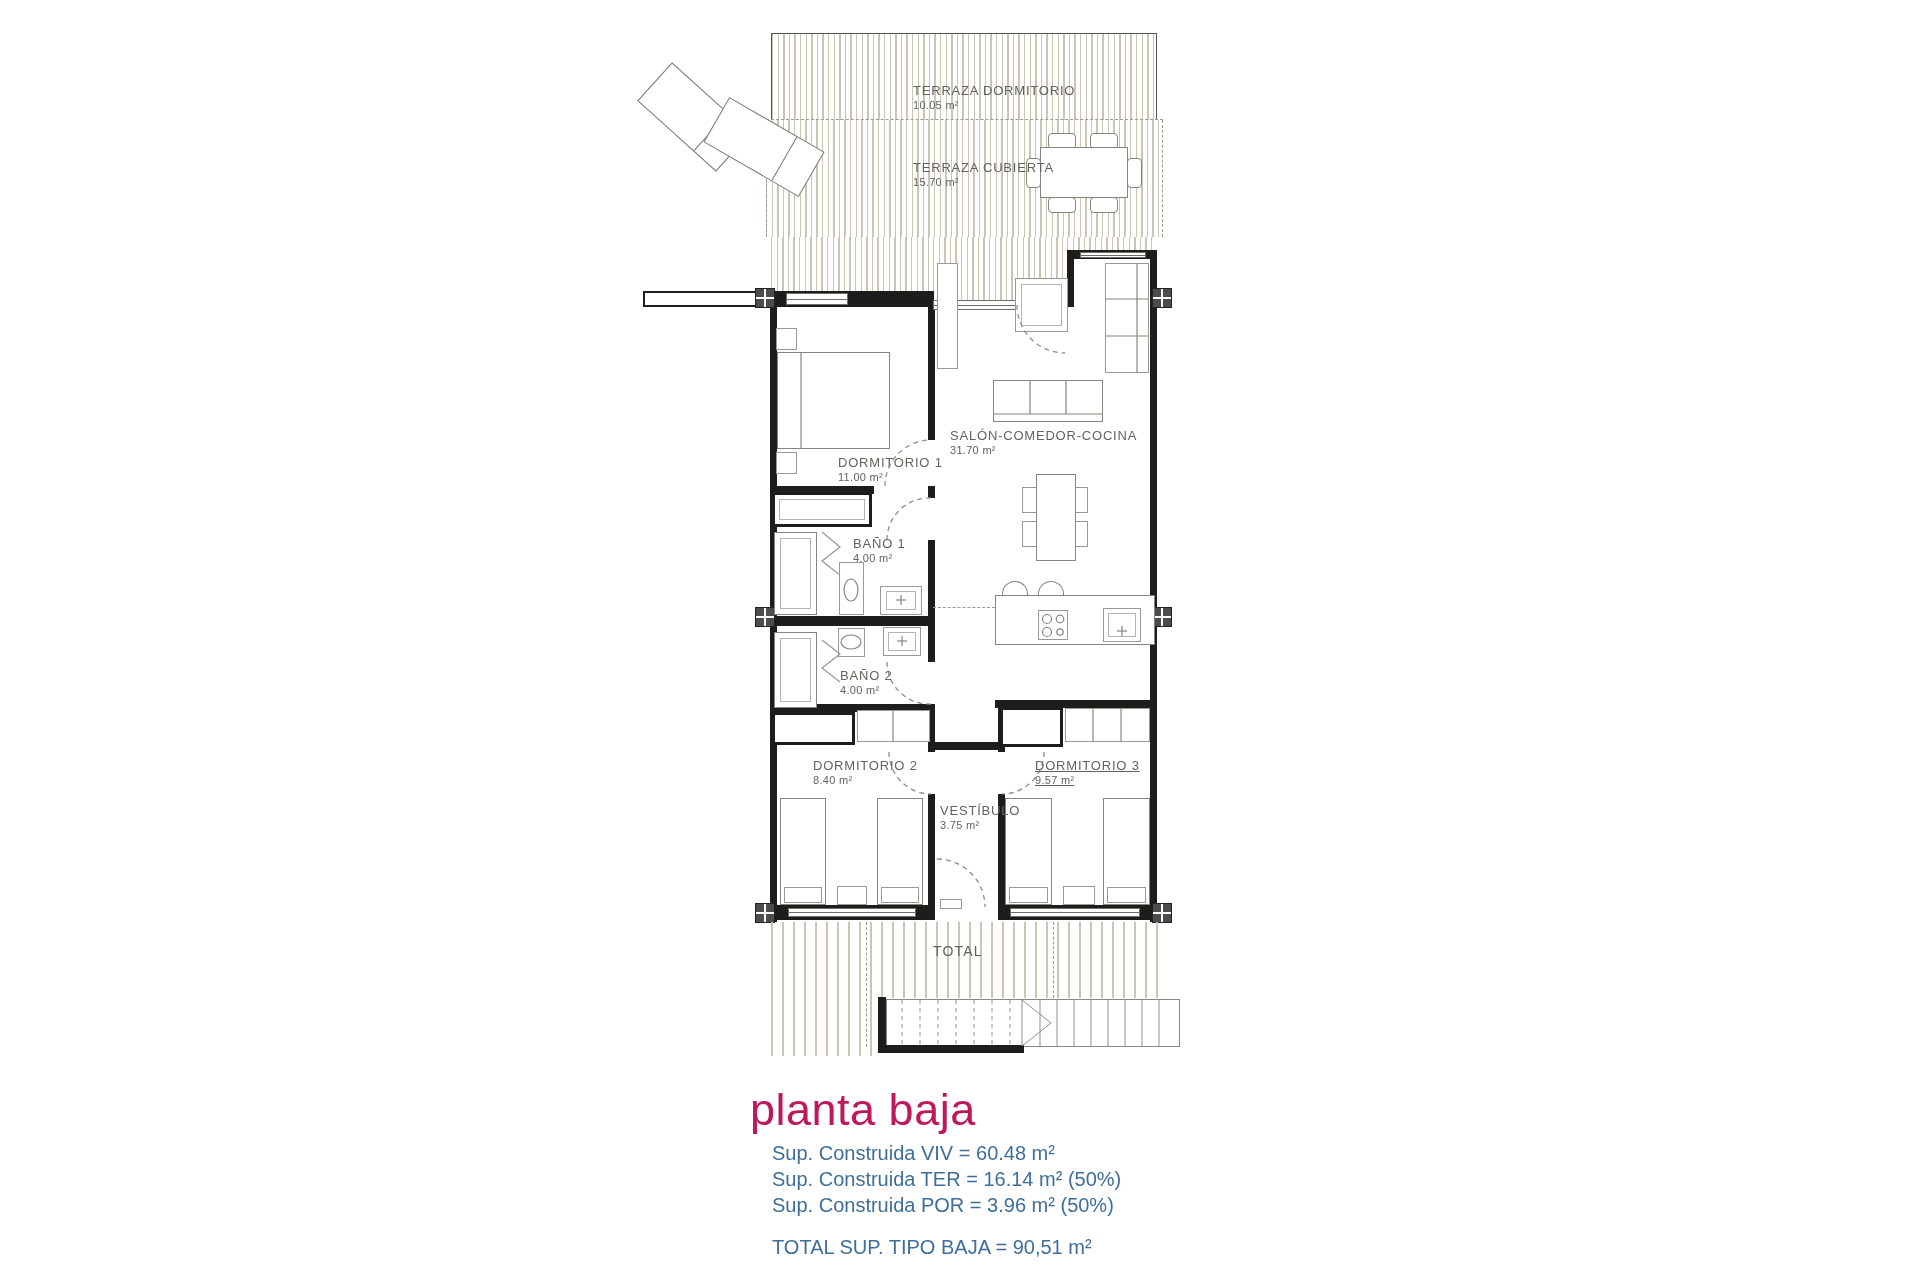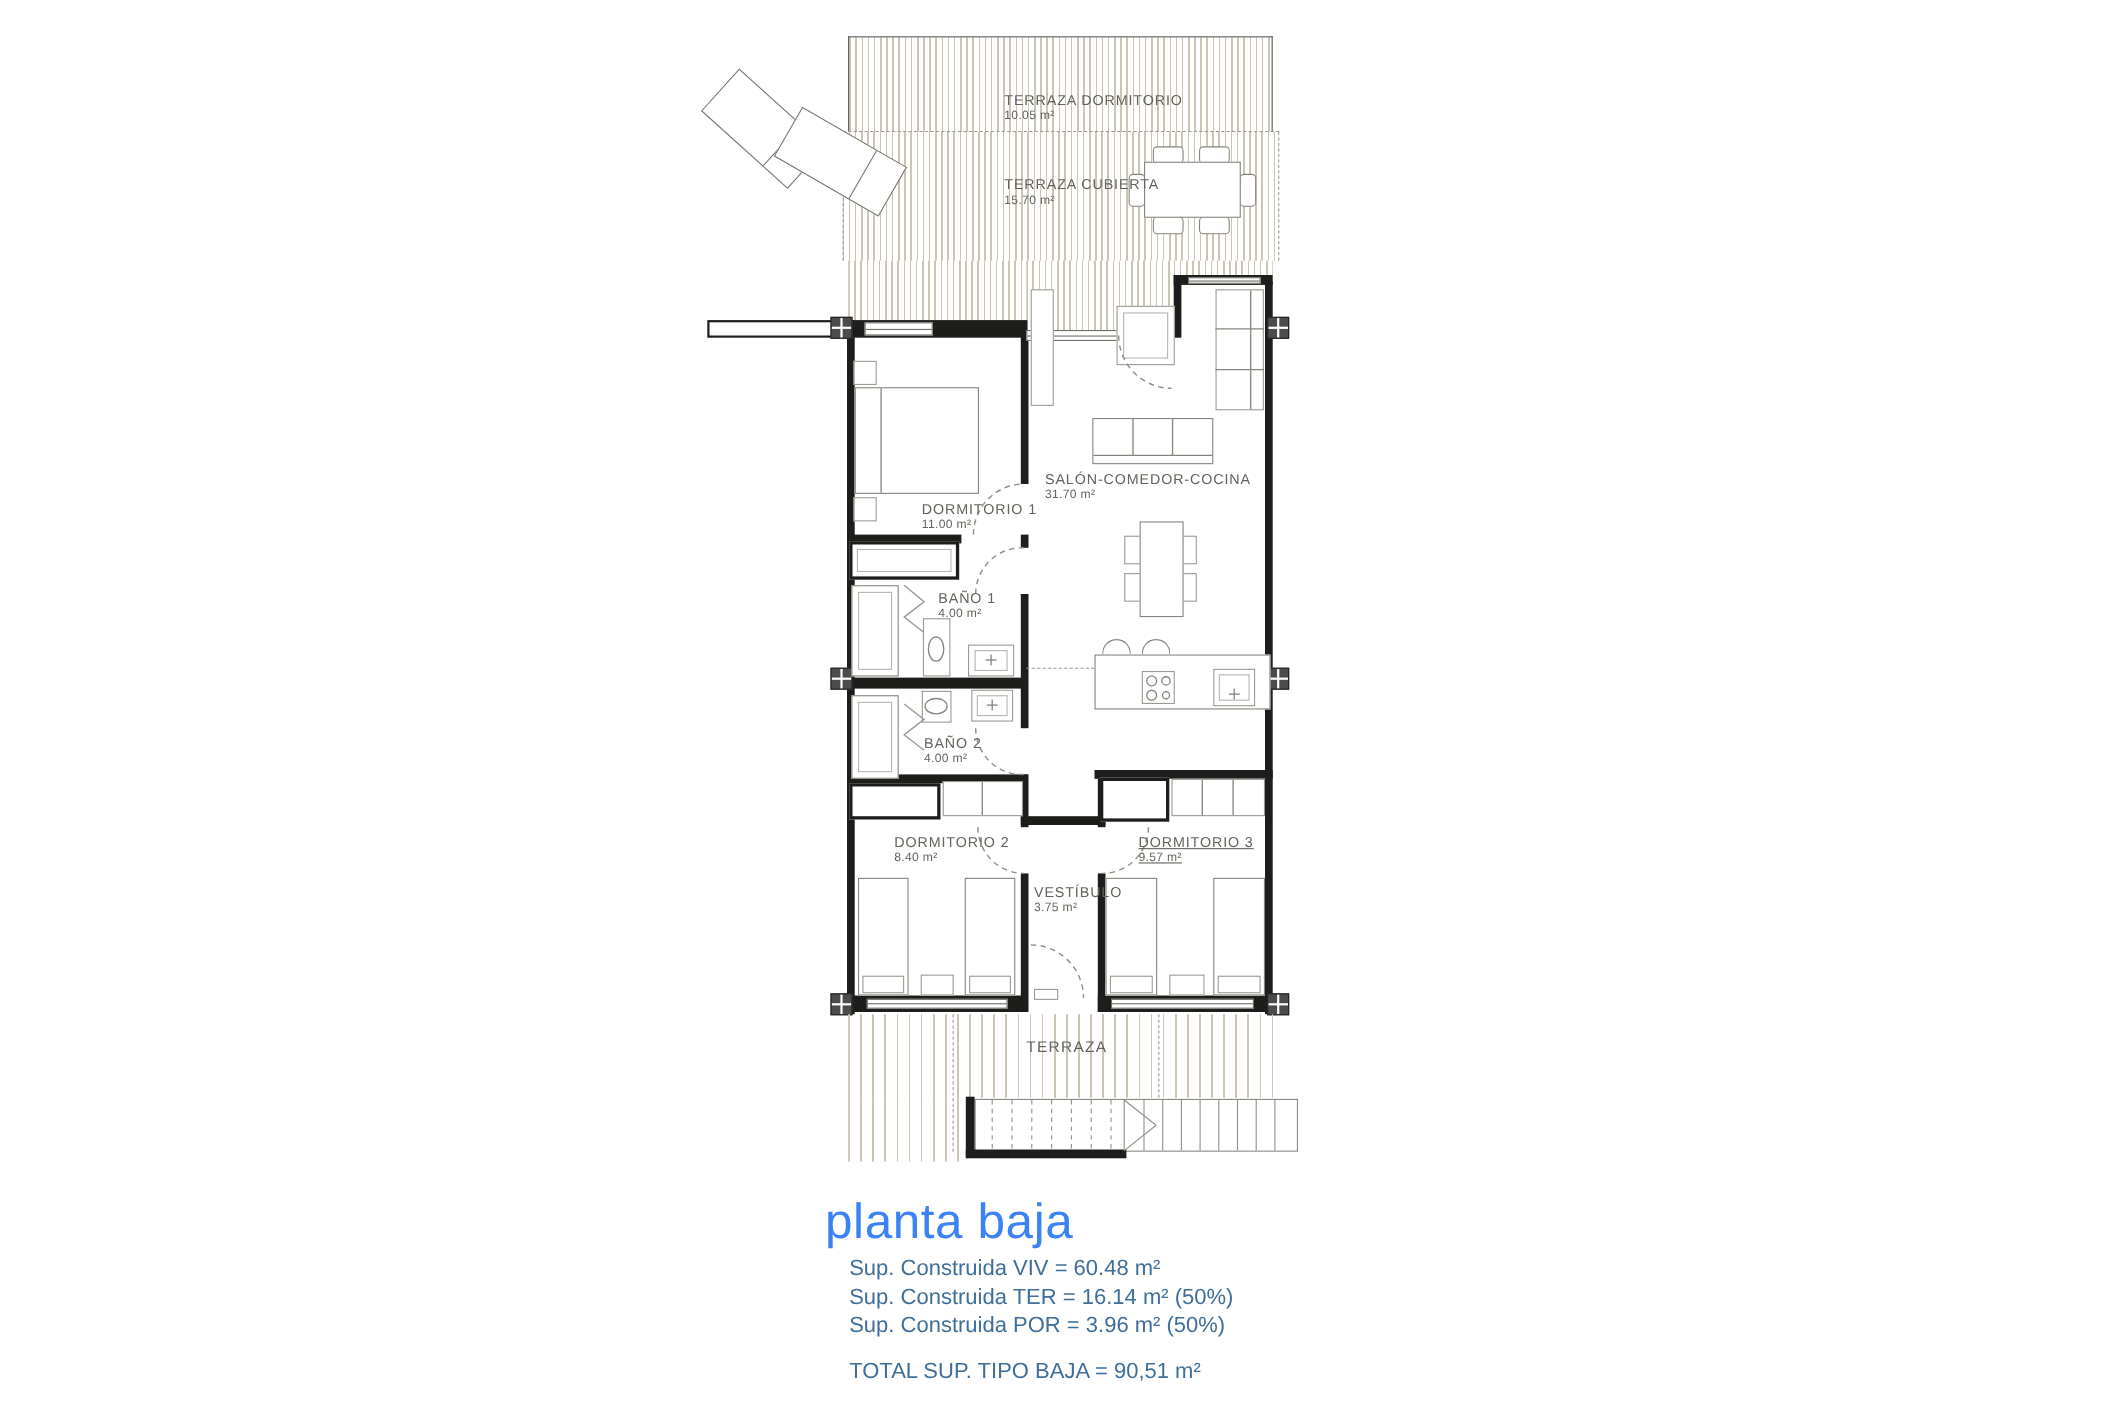--- a/index.html
+++ b/index.html
@@ -29,21 +29,21 @@
   .lounger{position:absolute;background:#fff;border:1.5px solid #77776f;box-sizing:border-box;}
   .lounger .split{position:absolute;left:0;right:0;bottom:28%;border-top:1.5px solid #77776f;}
   .tchair{position:absolute;background:#fff;border:1.2px solid #85857d;border-radius:4px;box-sizing:border-box;}
 
   
   .rlabel{position:absolute;color:#63635c;white-space:nowrap;}
   .rname{font-size:13px;letter-spacing:0.8px;}
   .rarea{font-size:11px;letter-spacing:0.3px;margin-top:1px;}
 
   
-  .plan-title{position:absolute;left:750px;top:1084px;font-size:45px;color:#3b82f6;letter-spacing:0.5px;}
+  .plan-title{position:absolute;left:750px;top:1084px;font-size:45px;color:#be185d;letter-spacing:0.5px;}
   .sup-line{position:absolute;left:772px;font-size:20px;color:#3e6e99;}
   .total-line{position:absolute;left:772px;top:1236px;font-size:20px;color:#3e6e99;}
 
   svg.overlay{position:absolute;left:0;top:0;pointer-events:none;}
 </style>
 </head>
 <body>
 
 <div id="canvas">
 
@@ -270,21 +270,21 @@
   </div>
   <div class="rlabel" style="left:1035px;top:758px;text-decoration:underline;">
     <div class="rname">DORMITORIO 3</div>
     <div class="rarea">9.57 m²</div>
   </div>
   <div class="rlabel" style="left:940px;top:803px;">
     <div class="rname">VESTÍBULO</div>
     <div class="rarea">3.75 m²</div>
   </div>
   <div class="rlabel" style="left:933px;top:943px;">
-    <div class="rname" style="font-size:14px;letter-spacing:1.2px;">TERRAZA</div>
+    <div class="rname" style="font-size:14px;letter-spacing:1.2px;">TOTAL</div>
   </div>
 
   <div class="plan-title">planta baja</div>
   <div class="sup-line" style="top:1142px;">Sup. Construida VIV = 60.48 m²</div>
   <div class="sup-line" style="top:1168px;">Sup. Construida TER = 16.14 m² (50%)</div>
   <div class="sup-line" style="top:1194px;">Sup. Construida POR = 3.96 m² (50%)</div>
   <div class="total-line">TOTAL SUP. TIPO BAJA = 90,51 m²</div>
 
 </div>
 

